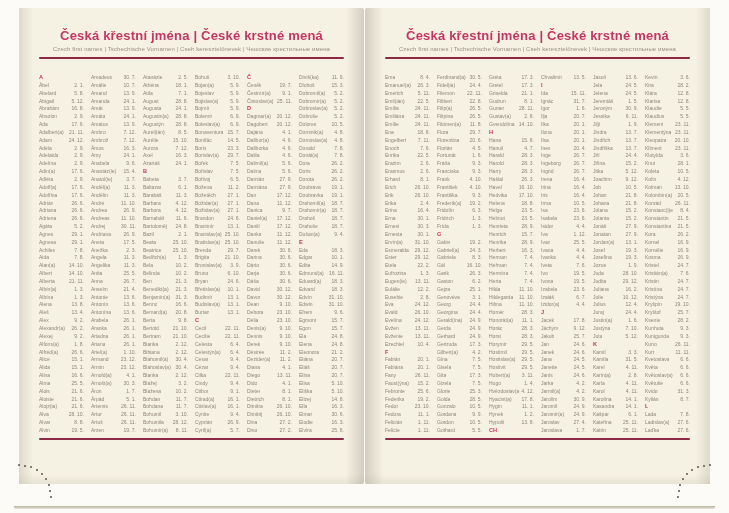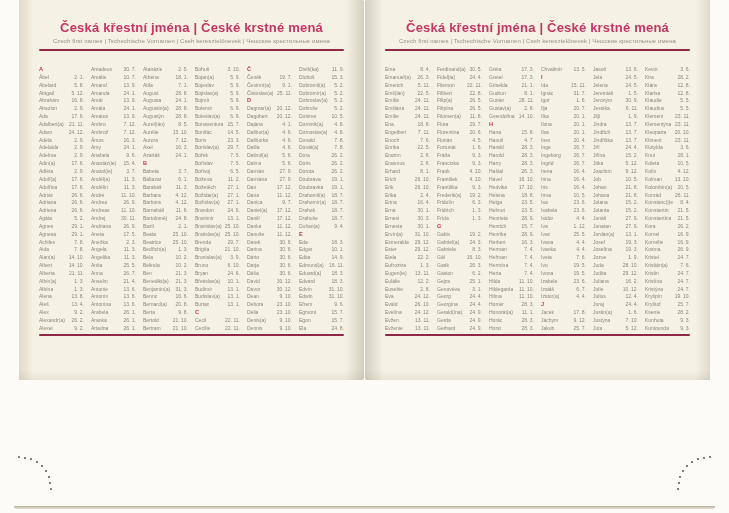--- a/index.html
+++ b/index.html
@@ -3,21 +3,21 @@
 <meta charset="utf-8">
 <style>
   html,body{margin:0;padding:0;}
   body{
     width:729px;height:513px;overflow:hidden;position:relative;
     background:#fcfbf8;
     font-family:"Liberation Sans", sans-serif;
   }
   .spread{position:absolute;left:0;top:0;width:729px;height:513px;}
   .page{
-    position:absolute;top:0;height:380px;width:345px;
+    position:absolute;top:8px;height:476px;width:345px;
     background:#f5f1e3;
     text-decoration:underline;
   }
   .page-left{
     left:19px;
     background:
       linear-gradient(90deg, rgba(120,110,90,.18) 0px, rgba(120,110,90,0) 14px),
       linear-gradient(270deg, rgba(90,80,60,.22) 0px, rgba(90,80,60,0) 18px),
       linear-gradient(0deg, rgba(120,110,90,.10) 0px, rgba(120,110,90,0) 10px),
       #f5f1e3;

